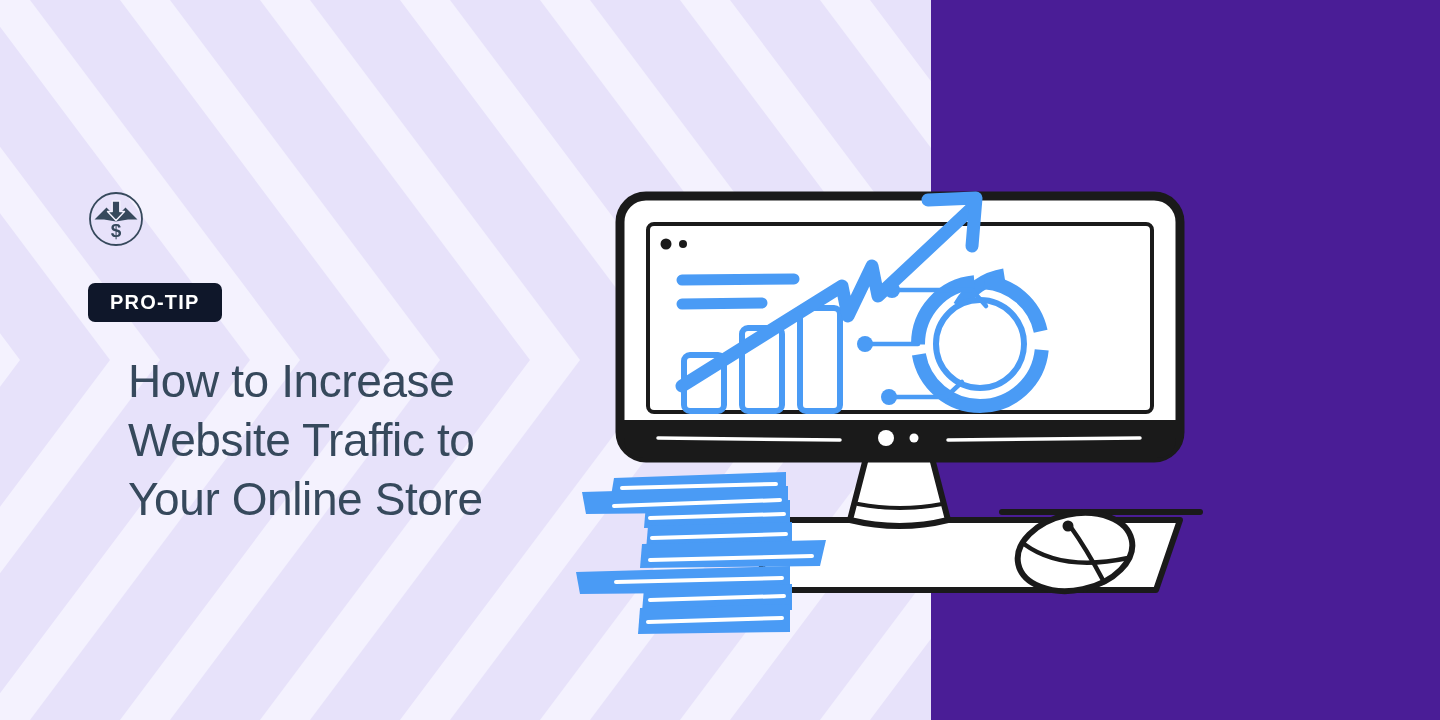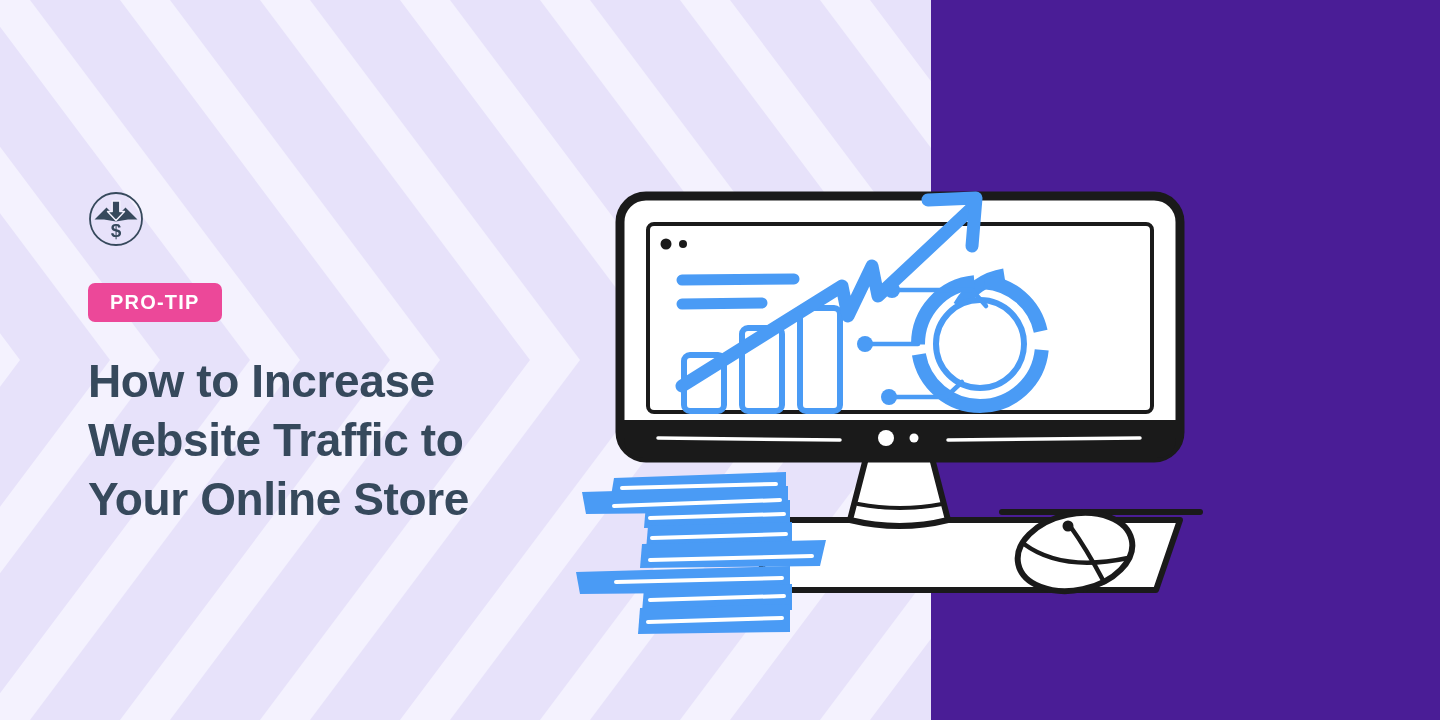--- a/index.html
+++ b/index.html
@@ -45,38 +45,39 @@
 
   .logo-mark {
     width: 56px; height: 56px;
     margin-bottom: 36px;
   }
   .logo-mark svg { display: block; width: 56px; height: 56px; }
 
   .badge {
     display: inline-block;
     align-self: flex-start;
-    background: #ec4899;
+    background: #0f172a;
     color: #FFFFFF;
     font-size: 20px;
     font-weight: bold;
     letter-spacing: 1.2px;
     padding: 9px 22px 10px 22px;
     border-radius: 7px;
     line-height: 1;
     margin-bottom: 30px;
   }
 
   .headline {
     color: #36495C;
     font-size: 46px;
-    font-weight: bold;
+    font-weight: normal;
     line-height: 1.29;
     letter-spacing: -0.4px;
     max-width: 420px;
+    margin-left: 40px;
   }
 
   
   .illustration {
     position: absolute;
     left: 600px; top: 120px;
     width: 640px; height: 520px;
     z-index: 6;
   }
   .illustration svg { display: block; width: 640px; height: 520px; overflow: visible; }

